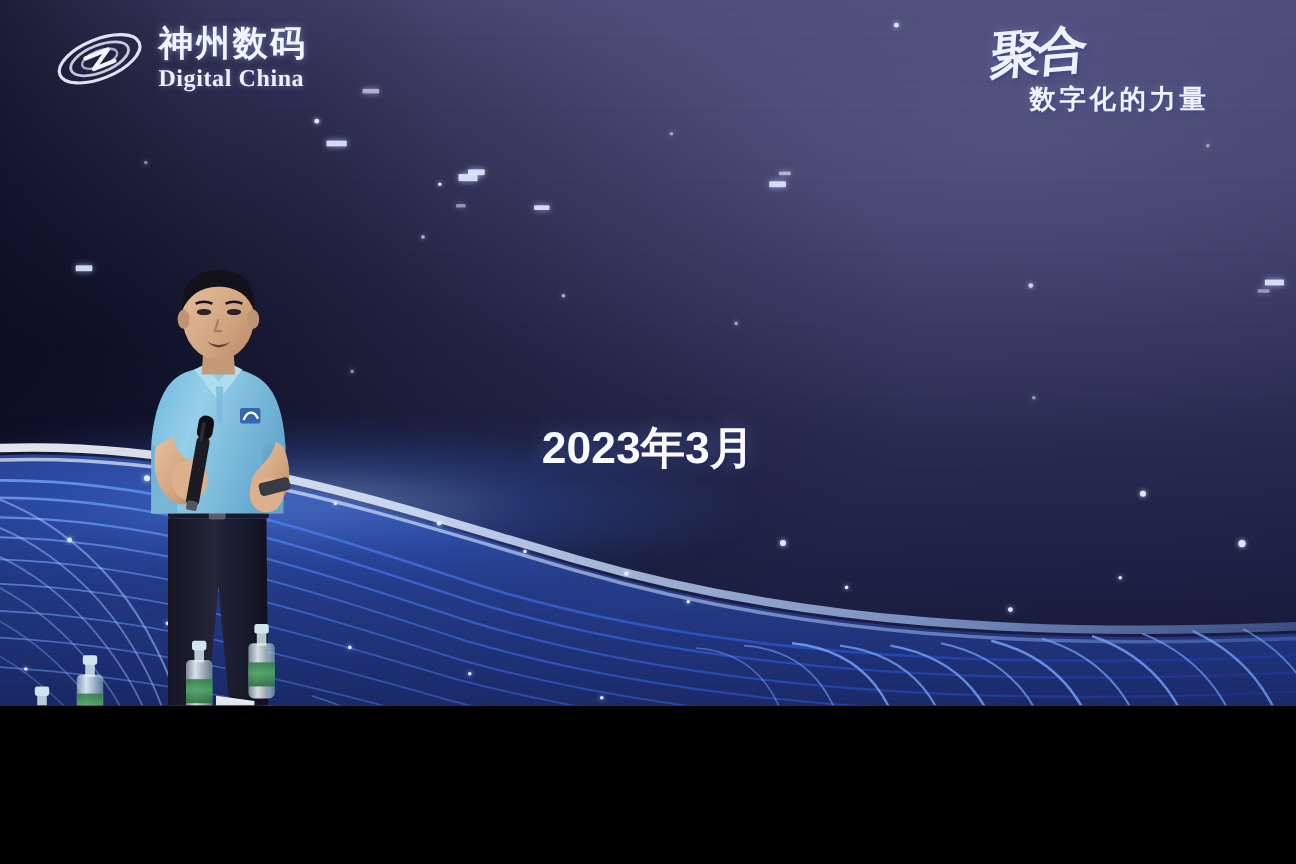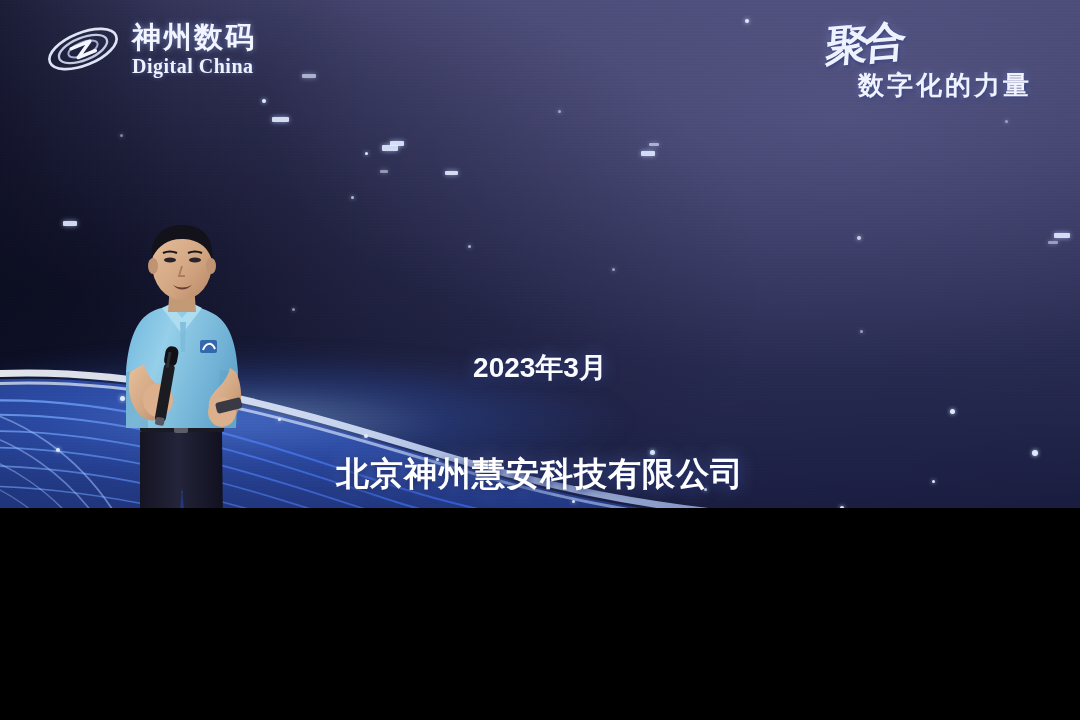--- a/index.html
+++ b/index.html
@@ -3,21 +3,21 @@
 <meta charset="utf-8">
 <style>
   html, body {
     margin: 0;
     padding: 0;
     background: #000;
   }
   #stage {
     position: relative;
     width: 1080px;
-    height: 508px;
+    height: 588px;
     overflow: hidden;
     font-family: "Liberation Sans", "DejaVu Sans", sans-serif;
     background: #7dd3fc;
   }
 
   
   .led-wall {
     position: absolute;
     left: 0; top: 0;
     width: 1080px; height: 640px;
@@ -98,21 +98,21 @@
   .jh-mark {
     position: absolute; left: 18px; top: 0;
     font-size: 42px; font-weight: 700; color: #eef2ff;
     font-family: "Liberation Serif", "DejaVu Serif", serif;
     letter-spacing: -4px;
     transform: skewX(-9deg) rotate(-5deg);
     text-shadow: 1px 2px 5px rgba(40,50,110,0.9), 0 0 8px rgba(180,200,255,0.4);
   }
   .jh-sub {
     position: absolute; left: 50px; top: 52px;
-    font-size: 26px; font-weight: 700; color: #f0f3ff;
+    font-size: 22px; font-weight: 700; color: #f0f3ff;
     letter-spacing: 3px;
     text-shadow: 1px 2px 5px rgba(40,50,110,0.9), 0 0 7px rgba(170,195,255,0.45);
   }
 
   
   .slide-title {
     position: absolute;
     left: 0; top: 182px; width: 1080px;
     text-align: center;
     font-size: 52px;
@@ -121,21 +121,21 @@
     letter-spacing: 2px;
     text-shadow:
       0 0 2px rgba(255,255,255,0.9),
       0 2px 10px rgba(30,40,110,0.85),
       0 0 26px rgba(140,175,255,0.45);
   }
   .slide-date {
     position: absolute;
     left: 0; top: 349px; width: 1080px;
     text-align: center;
-    font-size: 28px;
+    font-size: 37px;
     font-weight: 700;
     color: #fbfcff;
     letter-spacing: 0px;
     text-shadow: 0 2px 8px rgba(25,32,90,0.85), 0 0 16px rgba(150,180,255,0.4);
   }
   .slide-company {
     position: absolute;
     left: 0; top: 452px; width: 1080px;
     text-align: center;
     font-size: 33px;
@@ -373,21 +373,20 @@
         <div class="dc-en">Digital China</div>
       </div>
     </div>
 
     <div class="logo-right">
       <div class="jh-mark">聚合</div>
       <div class="jh-sub">数字化的力量</div>
     </div>
 
     <div class="slide-date">2023年3月</div>
-    <div class="slide-company">北京神州慧安科技有限公司</div>
   </div>
 
   <div class="stage-floor">
     <div class="floor-shadow"></div>
     <div class="floor-seam"></div>
   </div>
 
   <svg class="speaker" viewBox="0 0 200 400">
     <defs>
       <linearGradient id="poloG" x1="0" y1="0" x2="1" y2="0.4">

